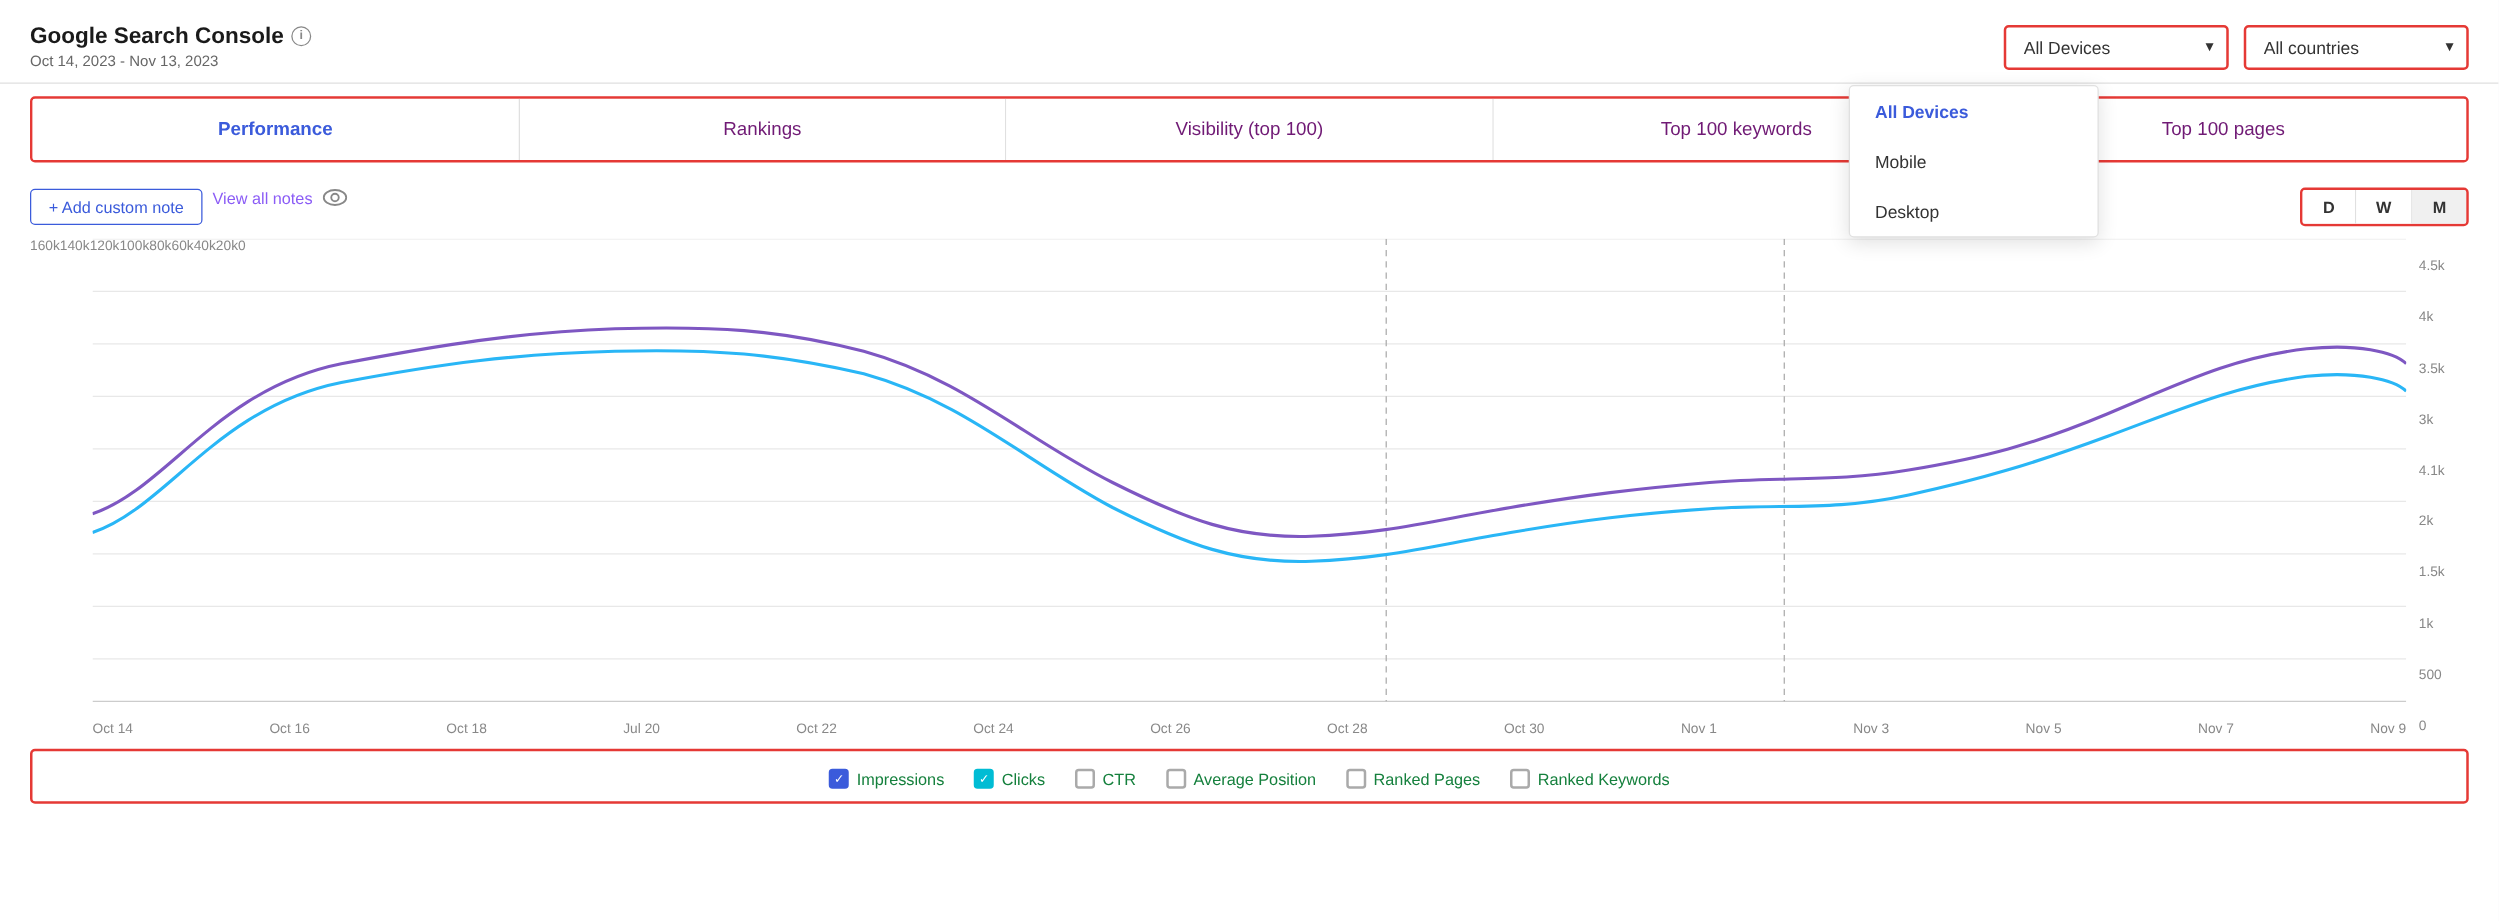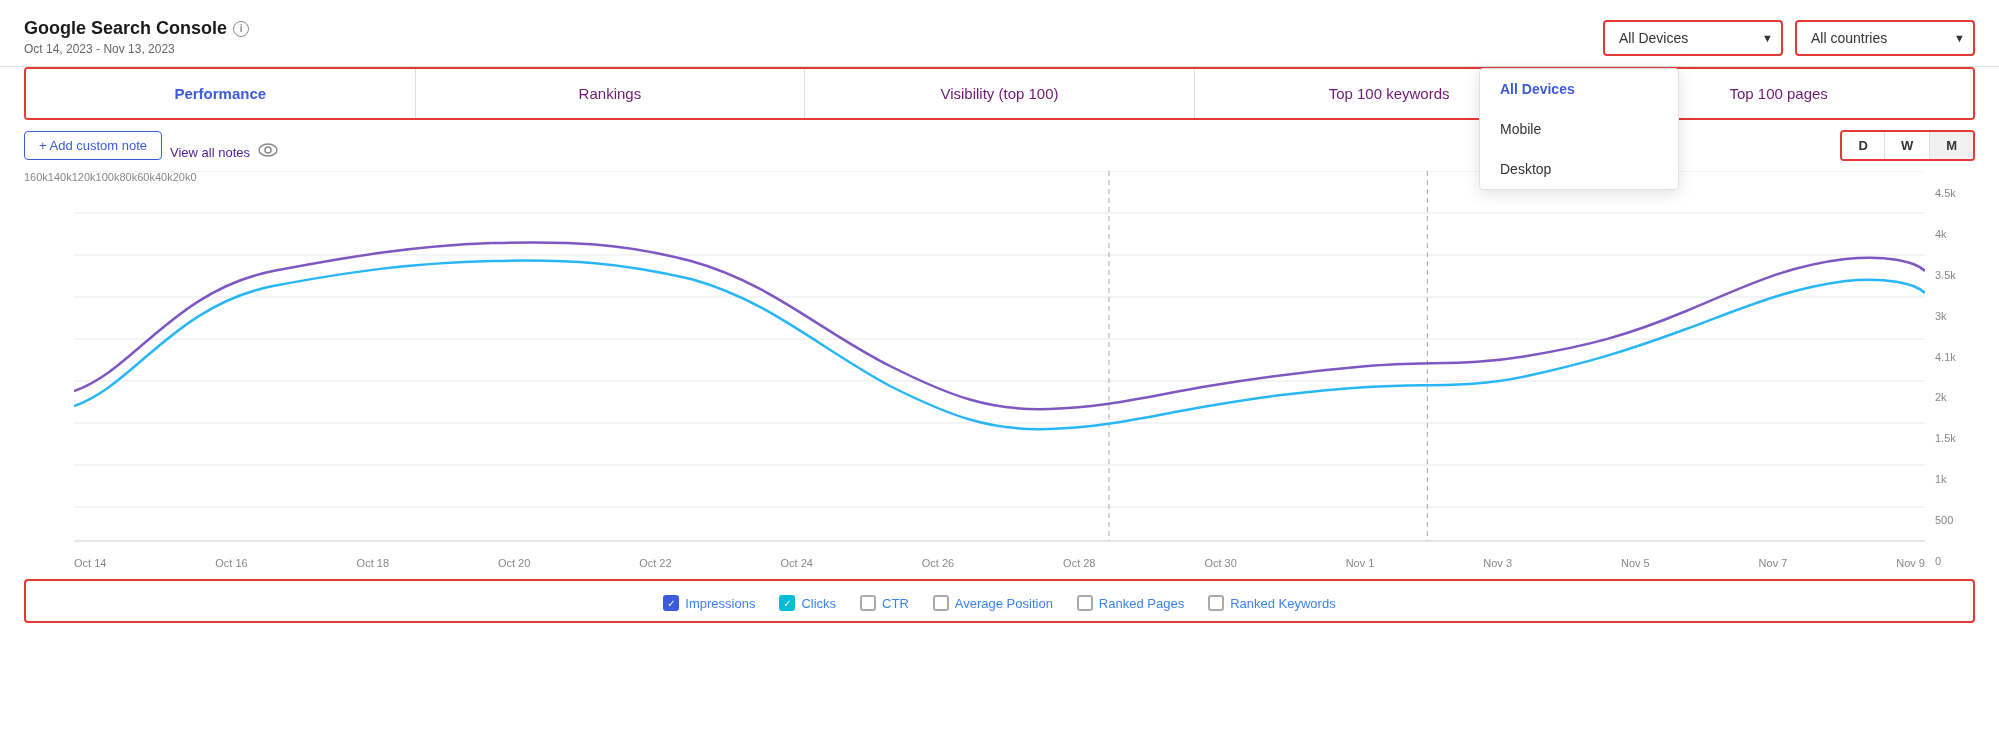--- a/index.html
+++ b/index.html
@@ -33,53 +33,53 @@
       position: absolute;
       right: 10px;
       top: 50%;
       transform: translateY(-50%);
       pointer-events: none;
       color: #333;
       font-size: 11px;
     }
 
     
-    .tabs { display: flex; border: 2px solid #e53935; border-radius: 4px; margin: 0 24px; overflow: hidden; }
+    .tabs { display: flex; border: 2px solid #e53935; border-radius: 4px; margin: 10px 24px; overflow: hidden; }
     .tab {
       flex: 1;
       text-align: center;
       padding: 16px 10px;
       font-size: 15px;
       font-weight: 500;
       color: #701a75;
       cursor: pointer;
       background: #fff;
       border-right: 1px solid #e0e0e0;
       transition: background 0.15s;
     }
     .tab:last-child { border-right: none; }
     .tab.active { color: #3b5bdb; font-weight: 700; }
 
     
     .toolbar { display: flex; align-items: center; gap: 8px; padding: 10px 24px; justify-content: space-between; }
-    .toolbar-left { display: flex; align-items: flex-end; gap: 8px; }
+    .toolbar-left { display: flex; align-items: flex-start; gap: 8px; }
     .add-note-btn {
       border: 1.5px solid #3b5bdb;
       color: #3b5bdb;
       background: #fff;
       border-radius: 4px;
       padding: 6px 14px;
       font-size: 13px;
       cursor: pointer;
       font-weight: 500;
     }
     .view-notes-btn {
       background: none;
       border: none;
-      color: #4c1d95;
+      color: #8b5cf6;
       font-size: 13px;
       cursor: pointer;
       font-weight: 500;
     }
     .eye-icon { color: #888; cursor: pointer; }
     .toolbar-right { display: flex; align-items: center; }
     .time-buttons { display: flex; border: 2px solid #e53935; border-radius: 4px; overflow: hidden; }
     .time-btn {
       padding: 6px 16px;
       font-size: 13px;
@@ -95,21 +95,21 @@
 
     
     .chart-area { padding: 0 24px 0 24px; position: relative; }
     .chart-wrapper { position: relative; width: 100%; }
     .y-axis-left { position: absolute; left: 0; top: 0; height: 380px; display: flex; flex-direction: row; justify-content: space-between; text-align: right; font-size: 11px; color: #888; width: 40px; }
     .y-axis-right { position: absolute; right: 0; top: 16px; height: 380px; display: flex; flex-direction: column; justify-content: space-between; text-align: left; font-size: 11px; color: #888; width: 40px; }
     .chart-svg-container { margin-left: 50px; margin-right: 50px; height: 380px; position: relative; }
 
     
     .legend { display: flex; justify-content: center; align-items: center; gap: 24px; padding: 14px 0 10px 0; border: 2px solid #e53935; border-radius: 4px; margin: 10px 24px; background: #fff; flex-wrap: wrap; }
-    .legend-item { display: flex; align-items: center; gap: 6px; font-size: 13px; color: #3b82f6; cursor: pointer; }
+    .legend-item { display: flex; align-items: center; gap: 6px; font-size: 13px; color: #15803d; cursor: pointer; }
     .checkbox {
       width: 16px; height: 16px;
       border: 2px solid #aaa;
       border-radius: 3px;
       display: flex; align-items: center; justify-content: center;
       background: #fff;
       cursor: pointer;
     }
     .checkbox.checked-blue { background: #3b5bdb; border-color: #3b5bdb; }
     .checkbox.checked-blue::after { content: '✓'; color: #fff; font-size: 10px; }
@@ -276,21 +276,21 @@
             C 1820,106 1850,112 1860,122
           " fill="none" stroke="#29b6f6" stroke-width="2.5"></path>
         </svg>
       </div>
     </div>
 
     <div class="x-axis">
       <span>Oct 14</span>
       <span>Oct 16</span>
       <span>Oct 18</span>
-      <span>Oct 20</span>
+      <span>Jul 20</span>
       <span>Oct 22</span>
       <span>Oct 24</span>
       <span>Oct 26</span>
       <span>Oct 28</span>
       <span>Oct 30</span>
       <span>Nov 1</span>
       <span>Nov 3</span>
       <span>Nov 5</span>
       <span>Nov 7</span>
       <span>Nov 9</span>

